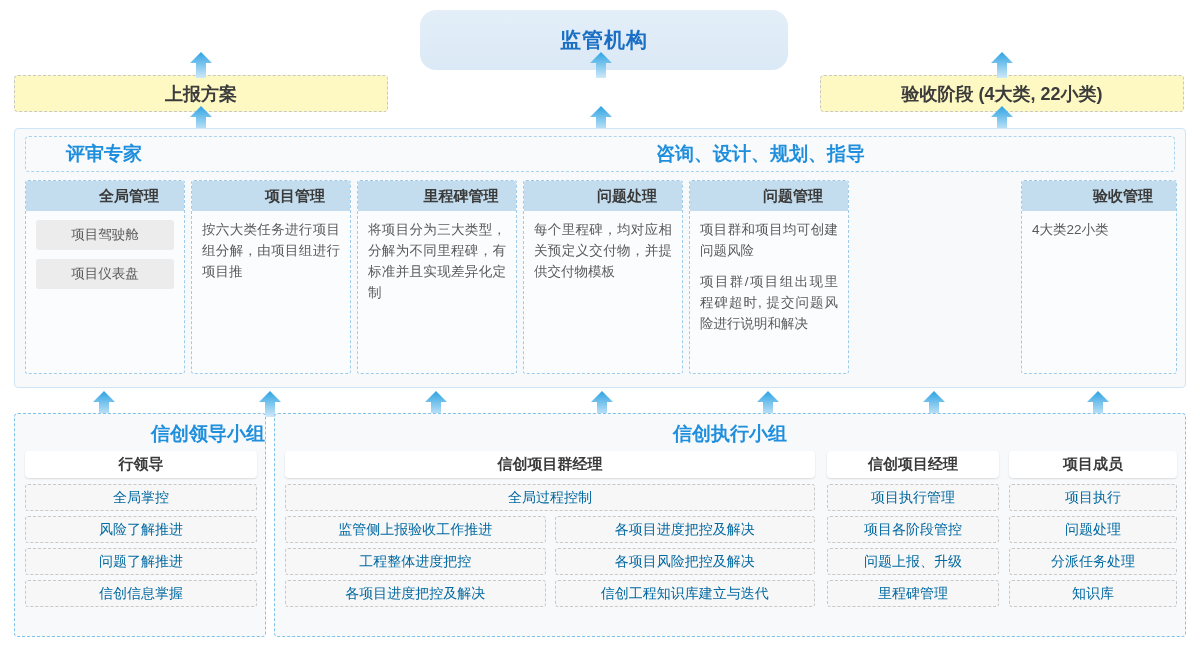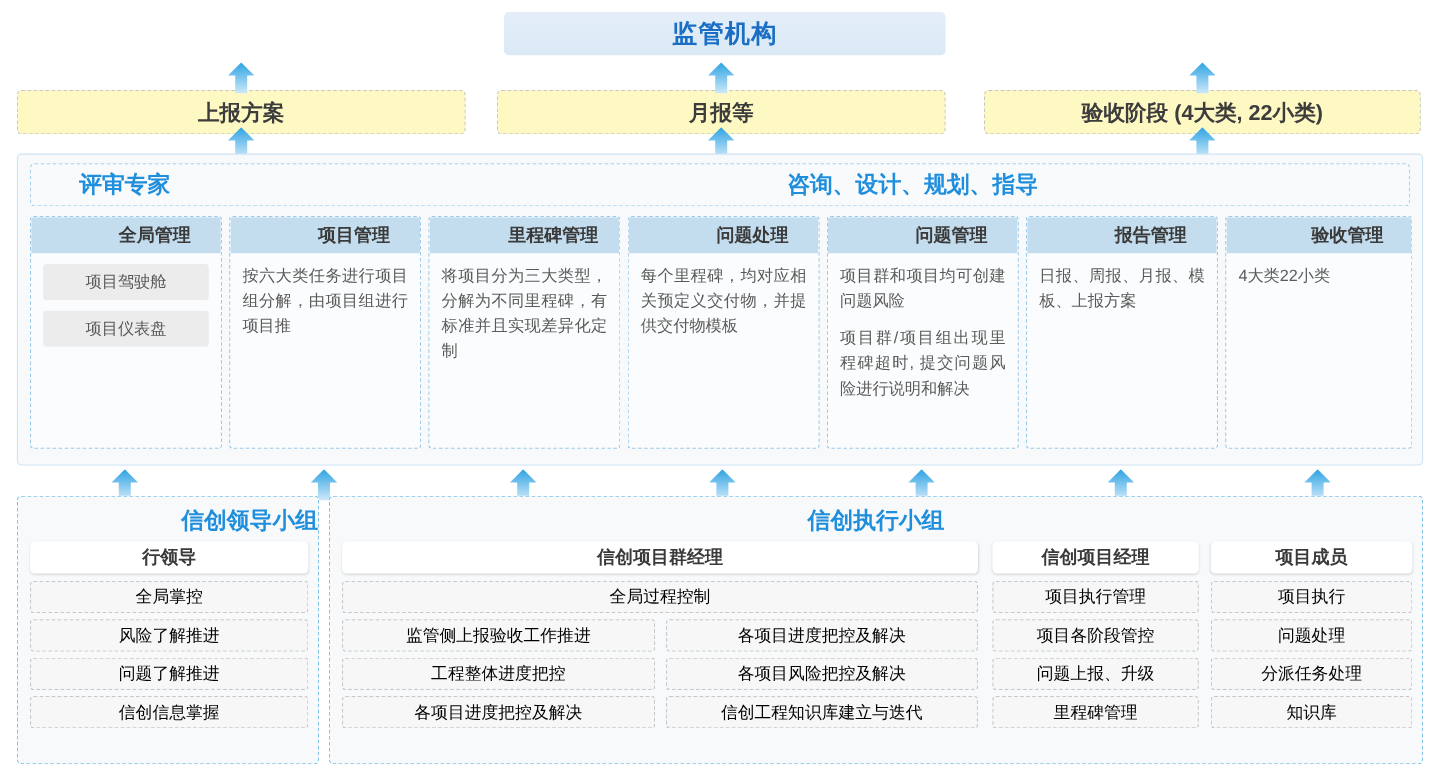--- a/index.html
+++ b/index.html
@@ -17,23 +17,23 @@
     border: 1px dashed #c8c8c8;
     background: #fef9c3;
     border-radius: 4px;
     display: flex; align-items: center; justify-content: center;
     text-align: center;
   }
   .arrow-up { position: absolute; width: 22px; height: 26px; }
 
   
   #regulator {
-    position: absolute; left: 420px; top: 10px; width: 368px; height: 36px;
+    position: absolute; left: 420px; top: 10px; width: 368px; height: 60px;
     background: linear-gradient(180deg,#e3eef8 0%, #dbe9f6 100%);
-    border-radius: 4px;
+    border-radius: 16px;
     display: flex; align-items: center; justify-content: center;
     font-size: 21px; font-weight: bold; color: #1a6fc4; letter-spacing: 1px;
   }
 
   
   .toprow-box {
     position: absolute; top: 75px; height: 37px;
     font-size: 18px; font-weight: bold; color: #3c3c3c;
   }
   #tb0 { left: 14px;   width: 374px; }
@@ -110,21 +110,21 @@
     border-radius: 4px;
     box-shadow: 0 1px 2px rgba(0,0,0,0.13);
     display: flex; align-items: center; justify-content: center;
     font-size: 15px; font-weight: bold; color: #3a3a3a;
     margin-bottom: 6px;
   }
   .sub-item {
     height: 27px;
     border: 1px dashed #c8c8c8; border-radius: 3px; background: #f7f7f7;
     display: flex; align-items: center; justify-content: center;
-    font-size: 14px; color: #000000;
+    font-size: 14px; color: #0369a1;
     margin-bottom: 5px;
   }
   .pm-cols { display: flex; gap: 9px; }
   .pm-cols > div { flex: 1; }
 </style>
 </head>
 <body>
 
 <div id="stage">
 
@@ -133,21 +133,20 @@
       <linearGradient id="agrad" x1="0" y1="1" x2="0" y2="0">
         <stop offset="0%" stop-color="#cfe9f9"></stop>
         <stop offset="100%" stop-color="#2ea3e3"></stop>
       </linearGradient>
     </defs>
   </svg>
 
   <div id="regulator">监管机构</div>
 
   <div class="box-dashed toprow-box" id="tb0">上报方案</div>
-  <div class="box-dashed toprow-box" id="tb1">月报等</div>
   <div class="box-dashed toprow-box" id="tb2">验收阶段 (4大类, 22小类)</div>
 
   <svg class="arrow-up" style="left:190px; top:52px;" viewBox="0 0 22 26">
       <polygon points="11,0 22,11 16,11 16,26 6,26 6,11 0,11" fill="url(#agrad)"></polygon>
     </svg>
   <svg class="arrow-up" style="left:590px; top:52px;" viewBox="0 0 22 26">
       <polygon points="11,0 22,11 16,11 16,26 6,26 6,11 0,11" fill="url(#agrad)"></polygon>
     </svg>
   <svg class="arrow-up" style="left:991px; top:52px;" viewBox="0 0 22 26">
       <polygon points="11,0 22,11 16,11 16,26 6,26 6,11 0,11" fill="url(#agrad)"></polygon>
@@ -200,26 +199,20 @@
     </div>
 
     <div class="mcol" style="left:674px; width:160px;">
       <div class="mcol-head">问题管理</div>
       <div class="mcol-body">
         <p>项目群和项目均可创建问题风险</p>
         <p>项目群/项目组出现里程碑超时, 提交问题风险进行说明和解决</p>
       </div>
     </div>
 
-    <div class="mcol" style="left:840px; width:160px;">
-      <div class="mcol-head">报告管理</div>
-      <div class="mcol-body">
-        <p>日报、周报、月报、模板、上报方案</p>
-      </div>
-    </div>
 
     <div class="mcol" style="left:1006px; width:156px;">
       <div class="mcol-head">验收管理</div>
       <div class="mcol-body">
         <p>4大类22小类</p>
       </div>
     </div>
   </div>
 
   <svg class="arrow-up" style="left:93px;  top:391px;" viewBox="0 0 22 26">

